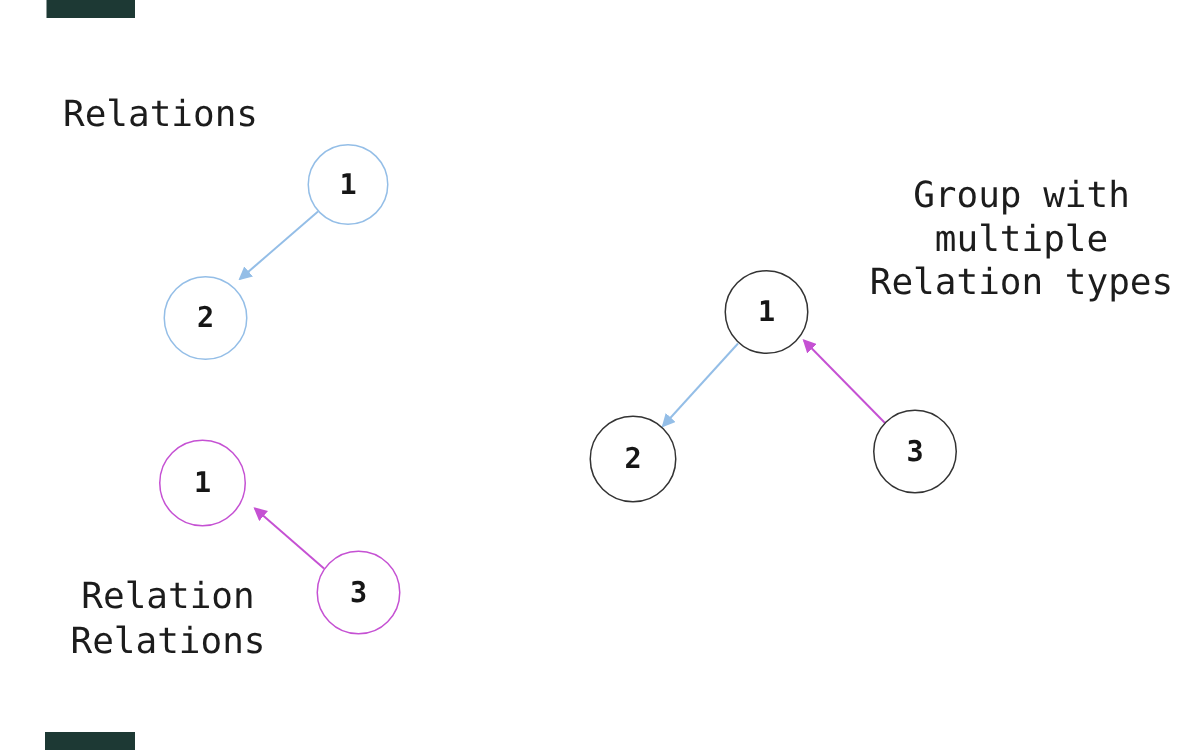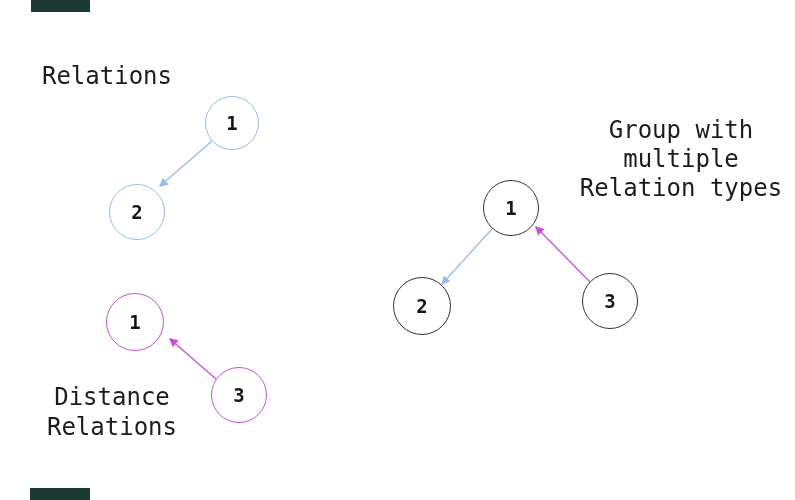--- a/index.html
+++ b/index.html
@@ -89,21 +89,21 @@
     <div>Relations</div>
   </div>
   <div class="node node-distance d-c1">
     <span>1</span>
   </div>
   <div class="node node-distance d-c2">
     <span>2</span>
   </div>
 
   <div class="group-title t-elevation">
-    <div>Distance</div>
+    <div>Relation</div>
     <div>Relations</div>
   </div>
   <div class="node node-elevation e-c1">
     <span>1</span>
   </div>
   <div class="node node-elevation e-c3">
     <span>3</span>
   </div>
 
   <div class="group-title multi t-multi">

